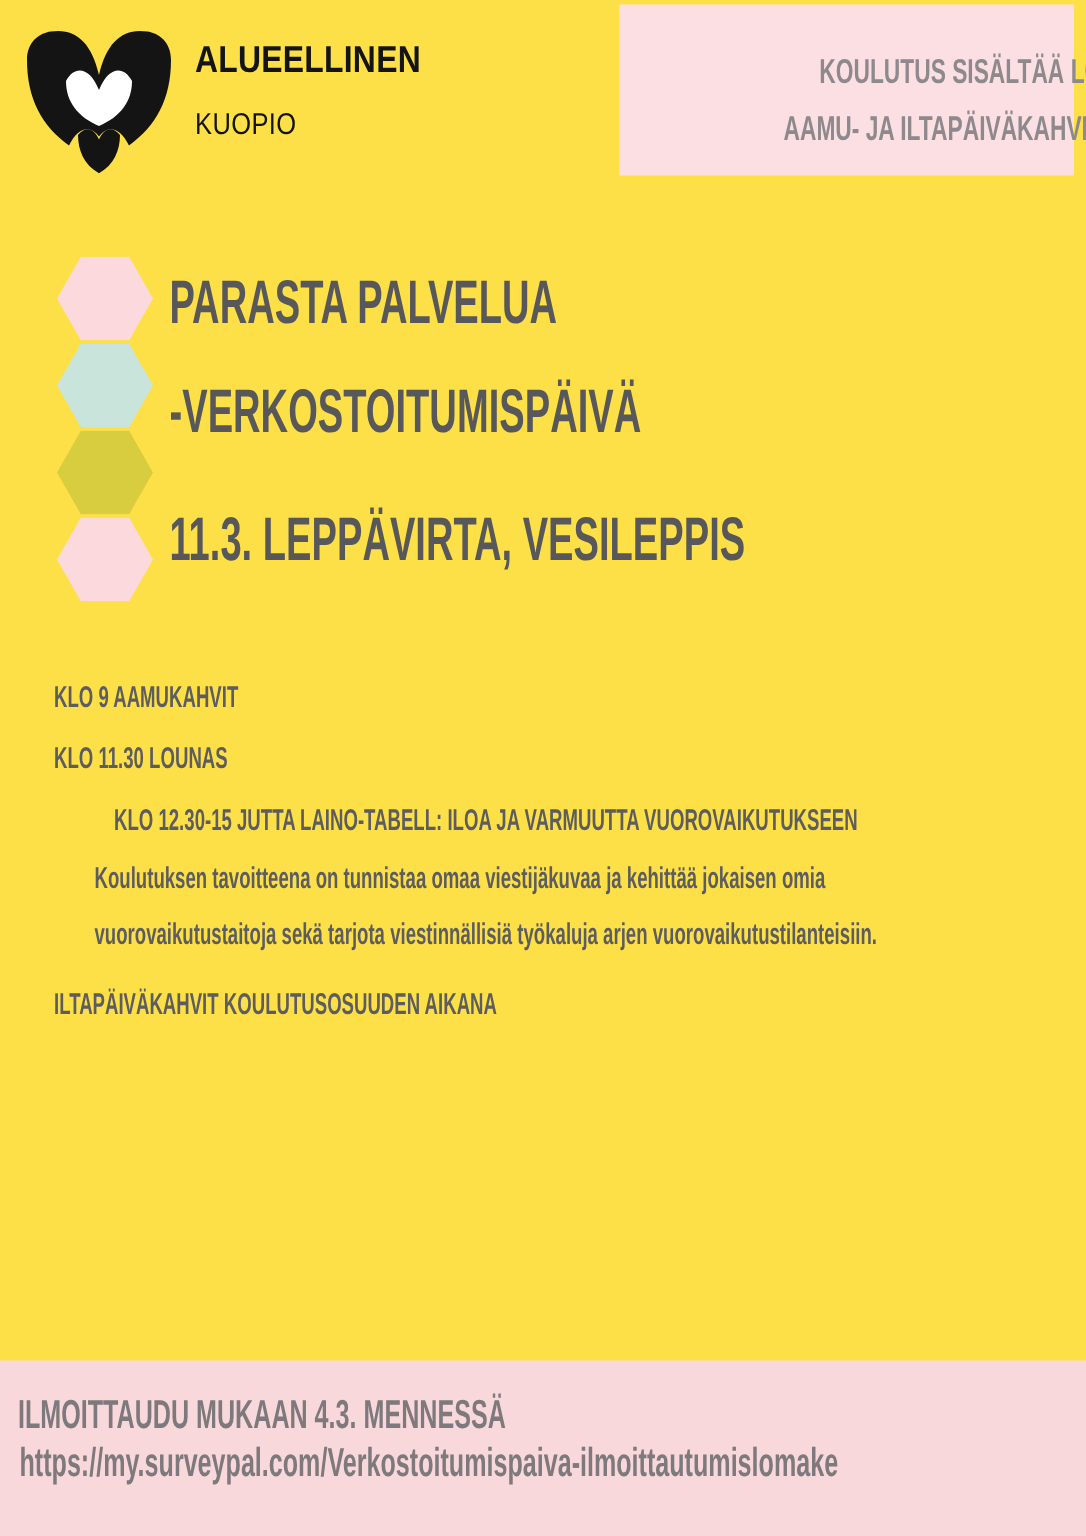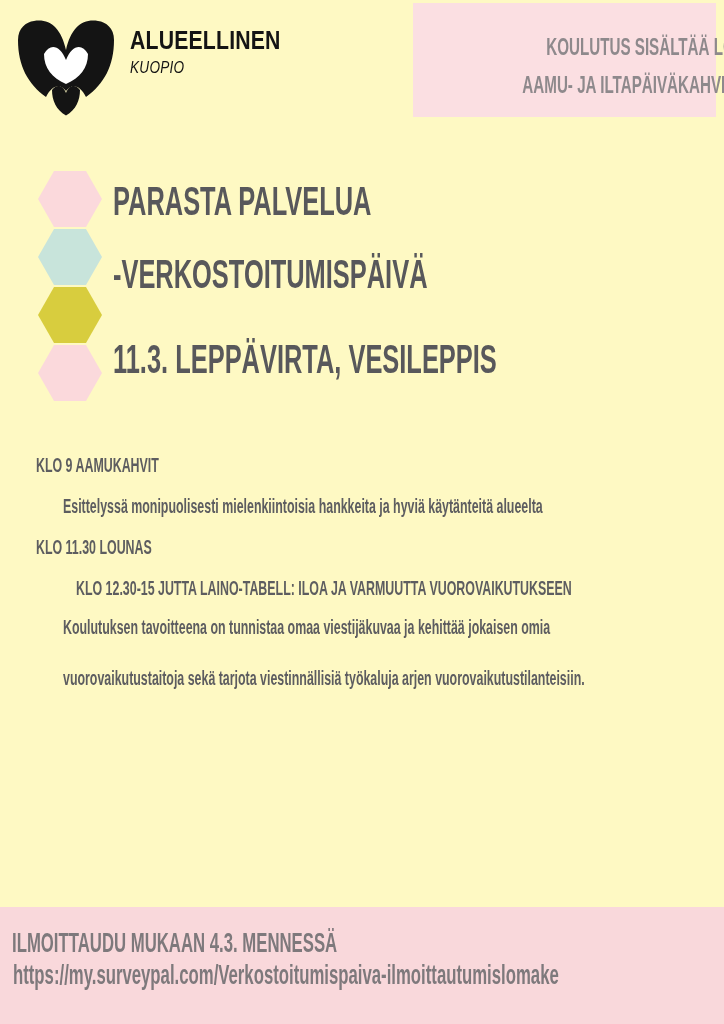--- a/index.html
+++ b/index.html
@@ -2,21 +2,21 @@
 <html><head>
 <meta charset="utf-8">
 <style>
   * { margin:0; padding:0; box-sizing:border-box; }
   html,body { background:#ffffff; }
   body { font-family:"Liberation Sans","DejaVu Sans",sans-serif; }
 
   .poster {
     position:relative;
     width:724px; height:1024px;
-    background:#fef9c3;
+    background:#fde047;
     overflow:hidden;
     margin:0 auto;
   }
 
   
   .cond {
     display:inline-block;
     transform:scaleX(0.62);
     transform-origin:0 0;
     white-space:nowrap;
@@ -33,21 +33,21 @@
     display:inline-block;
     transform:scaleX(0.85);
     transform-origin:0 0;
     white-space:nowrap;
   }
 
   
   .logo-mark { position:absolute; left:14px; top:20px; width:104px; height:96px; }
   .logo-text { position:absolute; left:130px; top:28px; color:#141414; }
   .logo-text .org-line { font-size:25px; font-weight:700; line-height:24px; letter-spacing:0.2px; }
-  .logo-text .city-line { font-size:16px; font-weight:400; line-height:22px; margin-top:5px; letter-spacing:0.3px;font-style:italic; }
+  .logo-text .city-line { font-size:20px; font-weight:400; line-height:22px; margin-top:20px; letter-spacing:0.3px; }
 
   .info-box {
     position:absolute; left:413px; top:3px;
     width:303px; height:114px;
     background:#fbdfe2;
     text-align:right;
     padding:25px 17px 0 0;
   }
   .info-box .info-line {
     font-size:23px; line-height:38px; color:#8e898c;
@@ -66,21 +66,21 @@
   .title-block { position:absolute; left:113px; top:178px; color:#58585b; }
   .title-line { font-size:41px; line-height:47px; }
   .title-line.l2 { margin-top:26px; }
   .title-line.l3 { margin-top:38px; }
 
   
   .schedule { position:absolute; left:36px; top:450px; width:670px; color:#5d5d60; }
   .sched-row { font-size:20px; line-height:31px; margin-bottom:10px; }
   .sched-row.indent { padding-left:27px; }
   .sched-row.tight-a { margin-bottom:8px;margin-left:40px; }
-  .sched-row.tight-b { margin-bottom:20px;text-decoration:underline; }
+  .sched-row.tight-b { margin-bottom:6px;text-decoration:underline; }
   .sched-row.no-gap { margin-bottom:0; }
   .sched-row.last { margin-top:16px; }
 
   
   .footer {
     position:absolute; left:0; top:907px;
     width:724px; height:129px;
     background:#f9d8db;
     color:#7e797c;
   }
@@ -116,25 +116,25 @@
   </div>
 
   <section class="title-block">
     <h1 class="title-line l1"><span class="cond">PARASTA PALVELUA</span></h1>
     <h1 class="title-line l2"><span class="cond">-VERKOSTOITUMISPÄIVÄ</span></h1>
     <h1 class="title-line l3"><span class="cond">11.3. LEPPÄVIRTA, VESILEPPIS</span></h1>
   </section>
 
   <section class="schedule">
     <div class="sched-row"><span class="cond">KLO 9 AAMUKAHVIT</span></div>
-    <div class="sched-row indent"><span class="cond">Esittelyssä monipuolisesti mielenkiintoisia hankkeita ja hyviä käytänteitä alueelta</span></div>
     <div class="sched-row"><span class="cond">KLO 11.30 LOUNAS</span></div>
     <div class="sched-row tight-a"><span class="cond">KLO 12.30-15 JUTTA LAINO-TABELL: ILOA JA VARMUUTTA VUOROVAIKUTUKSEEN</span></div>
     <div class="sched-row indent tight-b"><span class="cond">Koulutuksen tavoitteena on tunnistaa omaa viestijäkuvaa ja kehittää jokaisen omia</span></div>
     <div class="sched-row indent no-gap"><span class="cond">vuorovaikutustaitoja sekä tarjota viestinnällisiä työkaluja arjen vuorovaikutustilanteisiin.</span></div>
+    <div class="sched-row last"><span class="cond">ILTAPÄIVÄKAHVIT KOULUTUSOSUUDEN AIKANA</span></div>
   </section>
 
   <footer class="footer">
     <div class="deadline"><span class="cond">ILMOITTAUDU MUKAAN 4.3. MENNESSÄ</span></div>
     <div class="url-line"><span class="cond">https://my.surveypal.com/Verkostoitumispaiva-ilmoittautumislomake</span></div>
   </footer>
 
 </div>
 
 </body></html>

